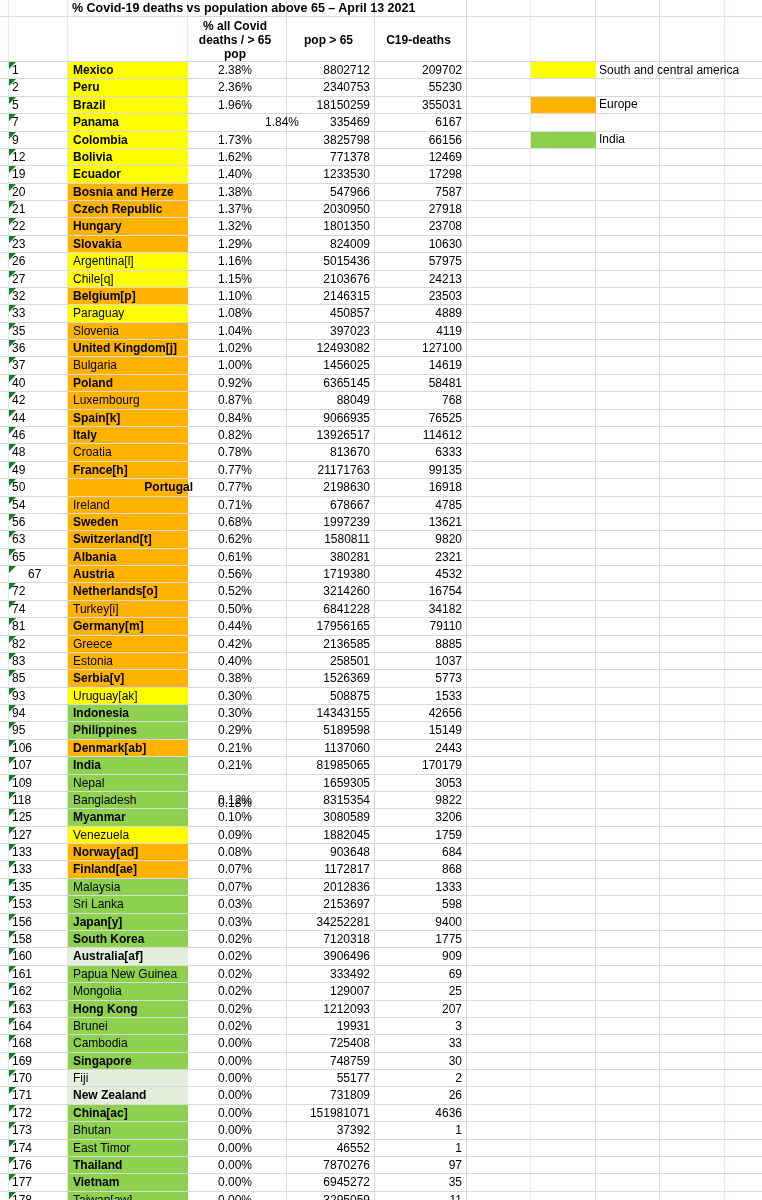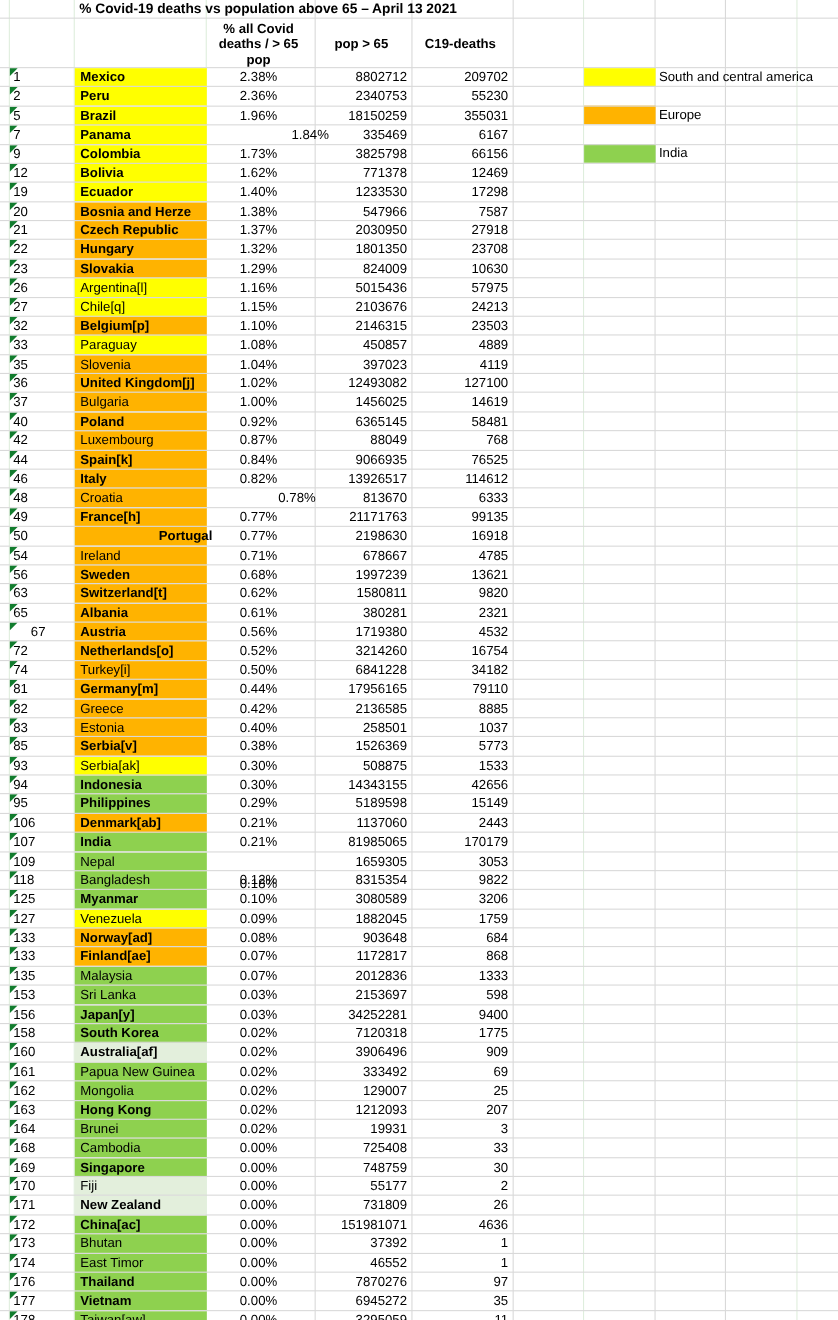--- a/index.html
+++ b/index.html
@@ -290,21 +290,21 @@
         <div class="cell c-country bold" style="z-index: 1;">Italy</div>
         <div class="cell c-pct" style="z-index: 1;">0.82%</div>
         <div class="cell c-pop" style="z-index: 1;">13926517</div>
         <div class="cell c-deaths" style="z-index: 1;">114612</div>
       </div>
       <div class="row" style="top: 444.36px;">
         <div class="fill" style="background: rgb(255, 179, 0); z-index: 0;"></div>
         <div class="note-tri" style="border-top-color: rgb(18, 124, 46);"></div>
         <div class="cell c-num" style="z-index: 1;">48</div>
         <div class="cell c-country" style="z-index: 1;">Croatia</div>
-        <div class="cell c-pct" style="z-index: 1; margin-left: 35px;">0.78%</div>
+        <div class="cell c-pct" style="z-index: 1;">0.78%</div>
         <div class="cell c-pop" style="z-index: 1;">813670</div>
         <div class="cell c-deaths" style="z-index: 1;">6333</div>
       </div>
       <div class="row" style="top: 461.74px;">
         <div class="fill" style="background: rgb(255, 179, 0); z-index: 0;"></div>
         <div class="note-tri" style="border-top-color: rgb(18, 124, 46);"></div>
         <div class="cell c-num" style="z-index: 1;">49</div>
         <div class="cell c-country bold" style="z-index: 1;">France[h]</div>
         <div class="cell c-pct" style="z-index: 1;">0.77%</div>
         <div class="cell c-pop" style="z-index: 1;">21171763</div>
@@ -415,21 +415,21 @@
         <div class="cell c-num" style="z-index: 1;">85</div>
         <div class="cell c-country bold" style="z-index: 1;">Serbia[v]</div>
         <div class="cell c-pct" style="z-index: 1;">0.38%</div>
         <div class="cell c-pop" style="z-index: 1;">1526369</div>
         <div class="cell c-deaths" style="z-index: 1;">5773</div>
       </div>
       <div class="row" style="top: 687.68px;">
         <div class="fill" style="background: rgb(255, 255, 0); z-index: 0;"></div>
         <div class="note-tri" style="border-top-color: rgb(18, 124, 46);"></div>
         <div class="cell c-num" style="z-index: 1;">93</div>
-        <div class="cell c-country" style="z-index: 1;">Serbia[ak]</div>
+        <div class="cell c-country" style="z-index: 1;">Uruguay[ak]</div>
         <div class="cell c-pct" style="z-index: 1;">0.30%</div>
         <div class="cell c-pop" style="z-index: 1;">508875</div>
         <div class="cell c-deaths" style="z-index: 1;">1533</div>
       </div>
       <div class="row" style="top: 705.06px;">
         <div class="fill" style="background: rgb(142, 209, 79); z-index: 0;"></div>
         <div class="note-tri" style="border-top-color: rgb(18, 124, 46);"></div>
         <div class="cell c-num" style="z-index: 1;">94</div>
         <div class="cell c-country bold" style="z-index: 1;">Indonesia</div>
         <div class="cell c-pct" style="z-index: 1;">0.30%</div>

